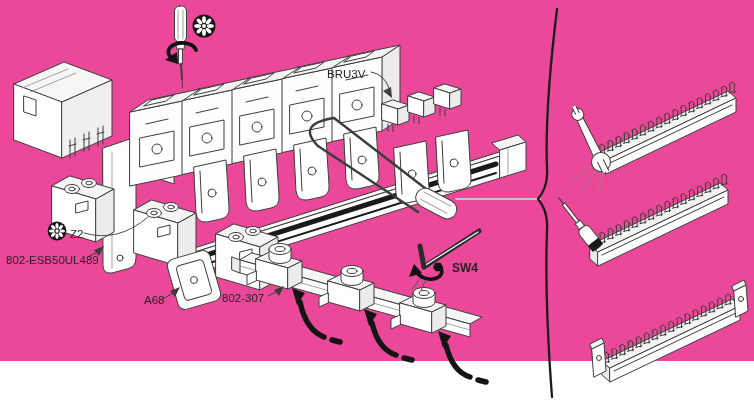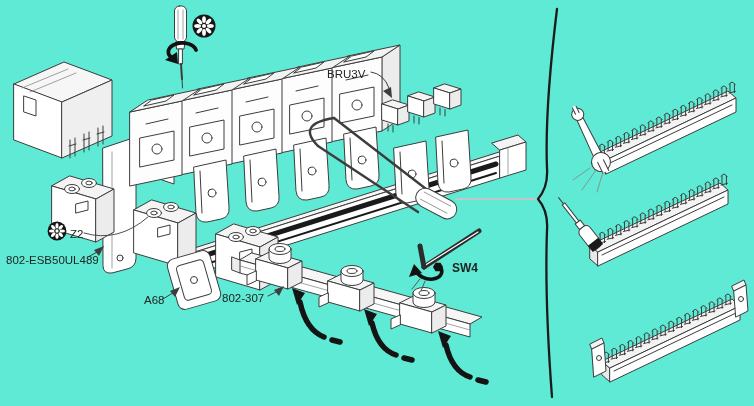--- a/index.html
+++ b/index.html
@@ -1,16 +1,16 @@
 <!DOCTYPE html>
 <html><head>
 <meta charset="utf-8">
 <style>
   html,body{margin:0;padding:0;background:#fff;width:754px;height:406px;overflow:hidden}
-  #stage{position:relative;width:754px;height:406px;background:#5eead4}
+  #stage{position:relative;width:754px;height:361px;background:#ec4899}
   svg{position:absolute;left:0;top:0}
   svg *{stroke-linejoin:round;stroke-linecap:round}
   .thin{stroke:#8a8a8a;fill:none;stroke-width:.8}
   text{font-family:"Liberation Sans","DejaVu Sans",sans-serif;fill:#232323;stroke:none}
   .lbl{font-size:11.5px}
   .lbl-b{font-size:12px;font-weight:bold}
 </style>
 </head>
 <body>
 

